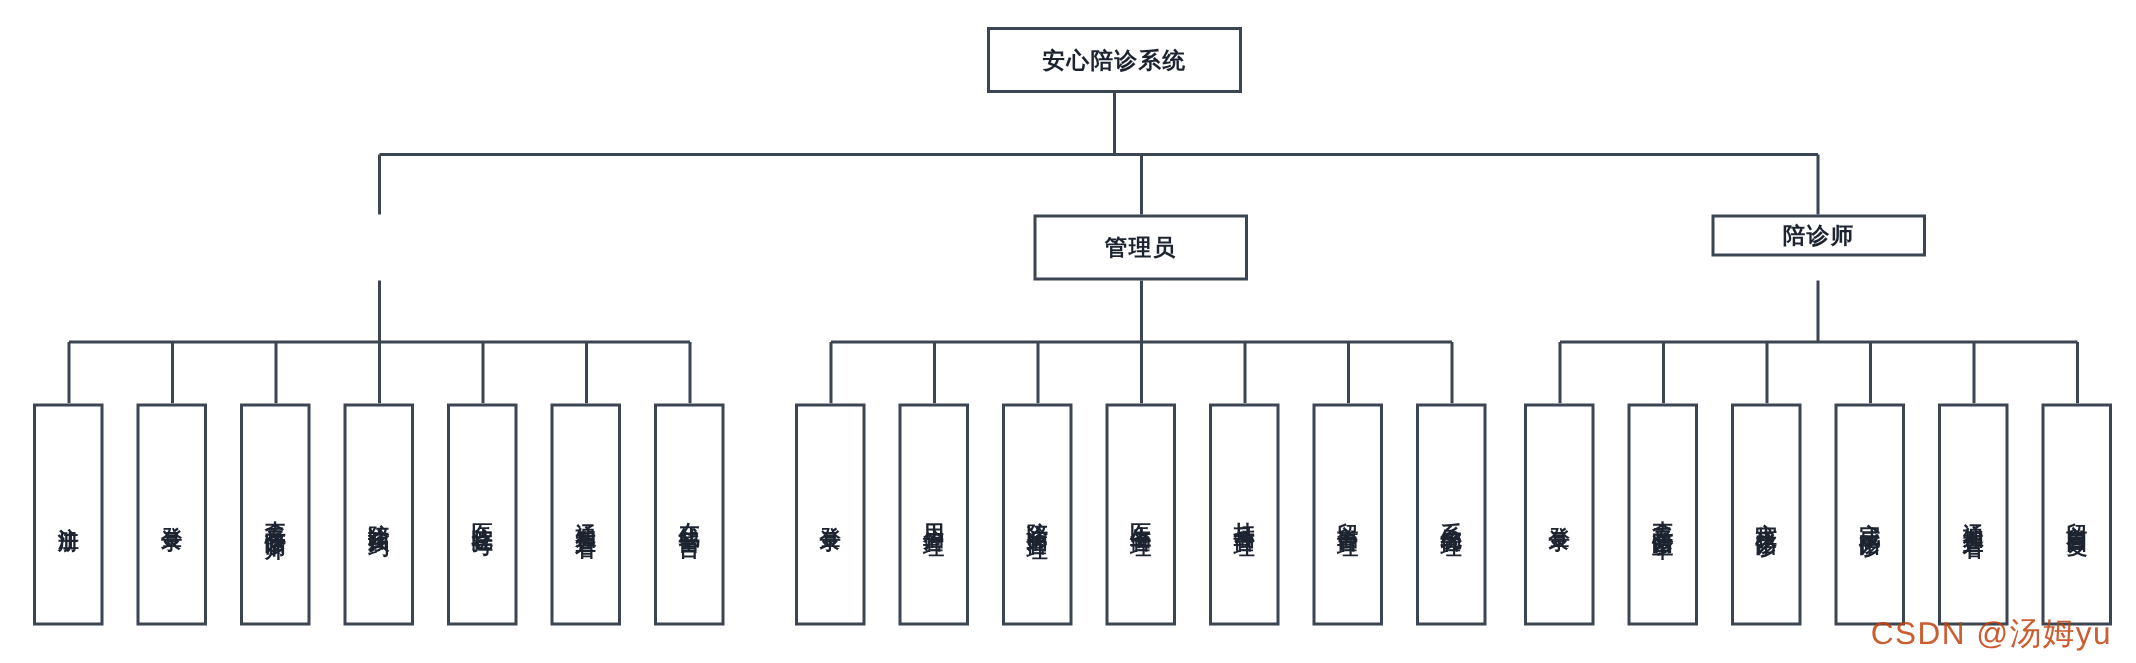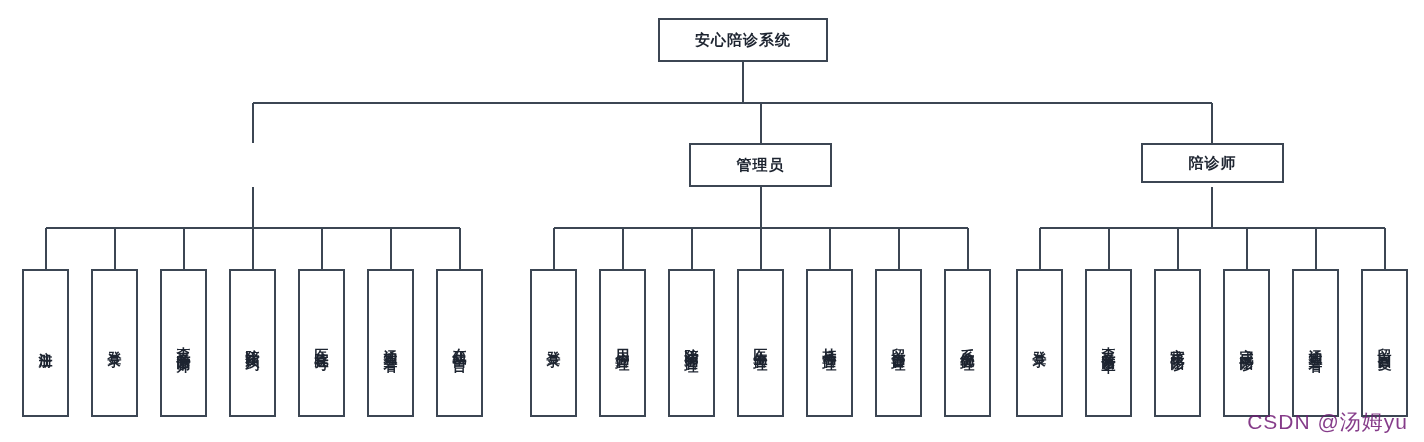--- a/index.html
+++ b/index.html
@@ -55,21 +55,21 @@
     max-height: 138px;
     text-align: center;
     white-space: normal;
   }
   
   #watermark {
     position: absolute;
     right: 16px;
     bottom: 6px;
     font-size: 21px;
-    color: #701a75;
+    color: #c2410c;
     opacity: 0.85;
     letter-spacing: 1px;
     pointer-events: none;
     white-space: nowrap;
   }
 </style>
 </head>
 <body>
 
 <div id="diagram-canvas">
@@ -132,21 +132,21 @@
       <span class="vlabel">挂号管理</span>
     </div>
     <div class="line v" style="left: 897.5px; top: 228px; height: 41px;"></div>
     <div class="node node-leaf" style="left: 875px; top: 269px; width: 47px; height: 148px;">
       <span class="vlabel">留言管理</span>
     </div>
     <div class="line v" style="left: 966.5px; top: 228px; height: 41px;"></div>
     <div class="node node-leaf" style="left: 944px; top: 269px; width: 47px; height: 148px;">
       <span class="vlabel">系统管理</span>
     </div>
-    <div class="node node-group" style="left: 1141px; top: 143px; width: 143px; height: 40px;">
+    <div class="node node-group" style="left: 1141px; top: 143px; width: 143px; height: 28px;">
       <span>陪诊师</span>
     </div>
     <div class="line v" style="left: 1211px; top: 187px; height: 41px;"></div>
     <div class="line h" style="left: 1039.5px; top: 227px; width: 345px;"></div>
     <div class="line v" style="left: 1038.5px; top: 228px; height: 41px;"></div>
     <div class="node node-leaf" style="left: 1016px; top: 269px; width: 47px; height: 148px;">
       <span class="vlabel">登录</span>
     </div>
     <div class="line v" style="left: 1107.5px; top: 228px; height: 41px;"></div>
     <div class="node node-leaf" style="left: 1085px; top: 269px; width: 47px; height: 148px;">

